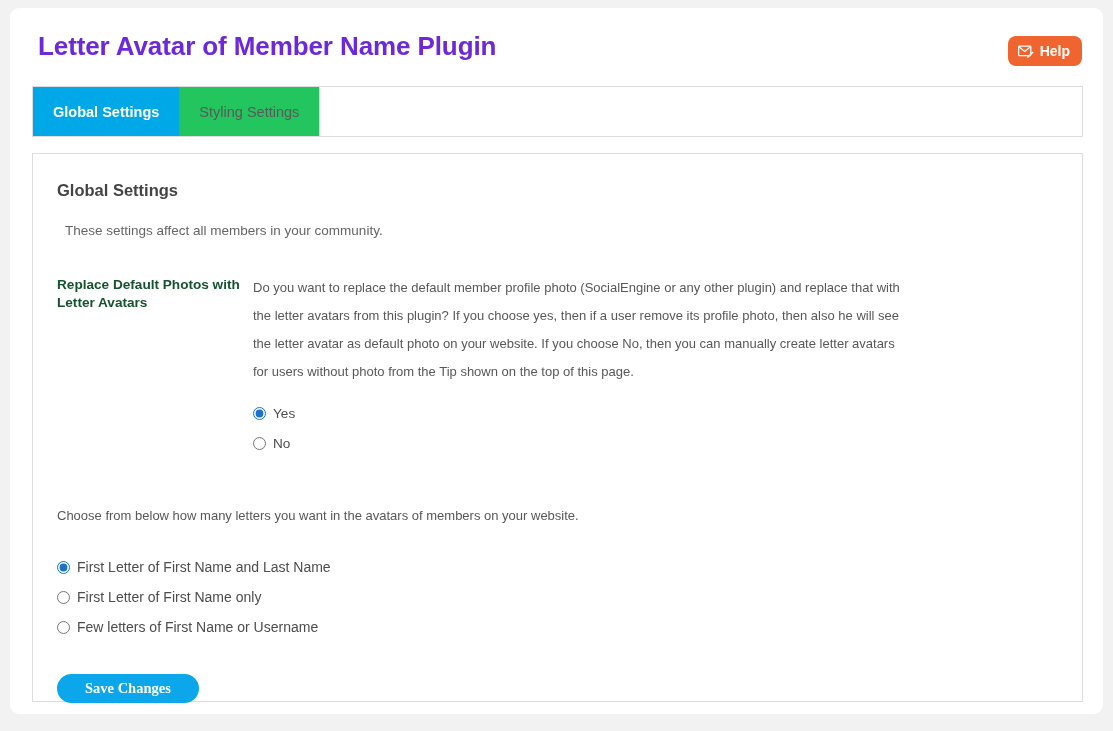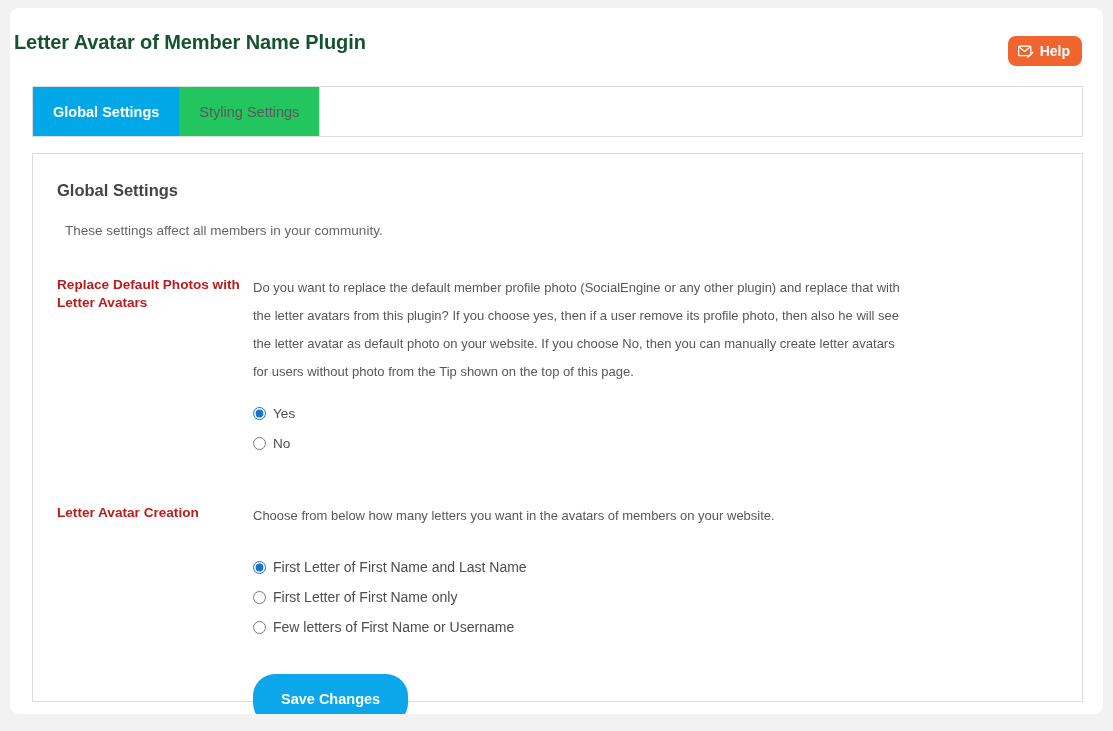--- a/index.html
+++ b/index.html
@@ -25,25 +25,25 @@
   }
 
   
   .header {
     position: relative;
     height: 68px;
     padding: 0 22px;
   }
   .page-title {
     position: absolute;
-    left: 4px;
+    left: 28px;
     top: 23px;
-    font-size: 20px;
-    font-weight: bold;
-    color: #14532d;
+    font-size: 26px;
+    font-weight: bold;
+    color: #6d28d9;
     letter-spacing: -0.1px;
   }
   .help-button {
     position: absolute;
     right: 21px;
     top: 28px;
     height: 30px;
     background: #f0652f;
     border: none;
     border-radius: 8px;
@@ -128,21 +128,21 @@
   .form-row {
     display: flex;
     margin-top: 36px;
   }
   .form-row.second { margin-top: 44px; }
   .row-label {
     width: 196px;
     flex: 0 0 196px;
     font-size: 13.6px;
     font-weight: bold;
-    color: #b91c1c;
+    color: #14532d;
     line-height: 18px;
     padding-top: 2px;
   }
   .row-body { flex: 1 1 auto; }
   .row-desc {
     font-size: 13px;
     color: #585858;
     line-height: 28px;
     max-width: 660px;
     margin: 0;
@@ -173,22 +173,22 @@
 
   
   .save-wrap { margin-top: 32px; }
   .save-button {
     background: #0ca7ea;
     border: none;
     border-radius: 22px;
     color: #ffffff;
     font-size: 14.5px;
     font-weight: bold;
-    font-family: Liberation Sans, sans-serif;
-    padding: 18px 28px;
+    font-family: Liberation Serif, serif;
+    padding: 7px 28px;
     cursor: pointer;
     line-height: 1;
   }
 </style>
 </head>
 <body>
 
 <div class="page-card">
 
   <div class="header">
@@ -231,21 +231,20 @@
           </label>
           <label class="radio-item">
             <input type="radio" name="replace_default" style="">
             <span class="radio-label">No</span>
           </label>
         </div>
       </div>
     </div>
 
     <div class="form-row second">
-      <div class="row-label">Letter Avatar Creation</div>
       <div class="row-body">
         <p class="row-desc">Choose from below how many letters you want in the avatars of members on your website.</p>
         <div class="radio-group creation spaced">
           <label class="radio-item">
             <input type="radio" name="letter_creation" checked="" style="">
             <span class="radio-label">First Letter of First Name and Last Name</span>
           </label>
           <label class="radio-item">
             <input type="radio" name="letter_creation" style="">
             <span class="radio-label">First Letter of First Name only</span>

